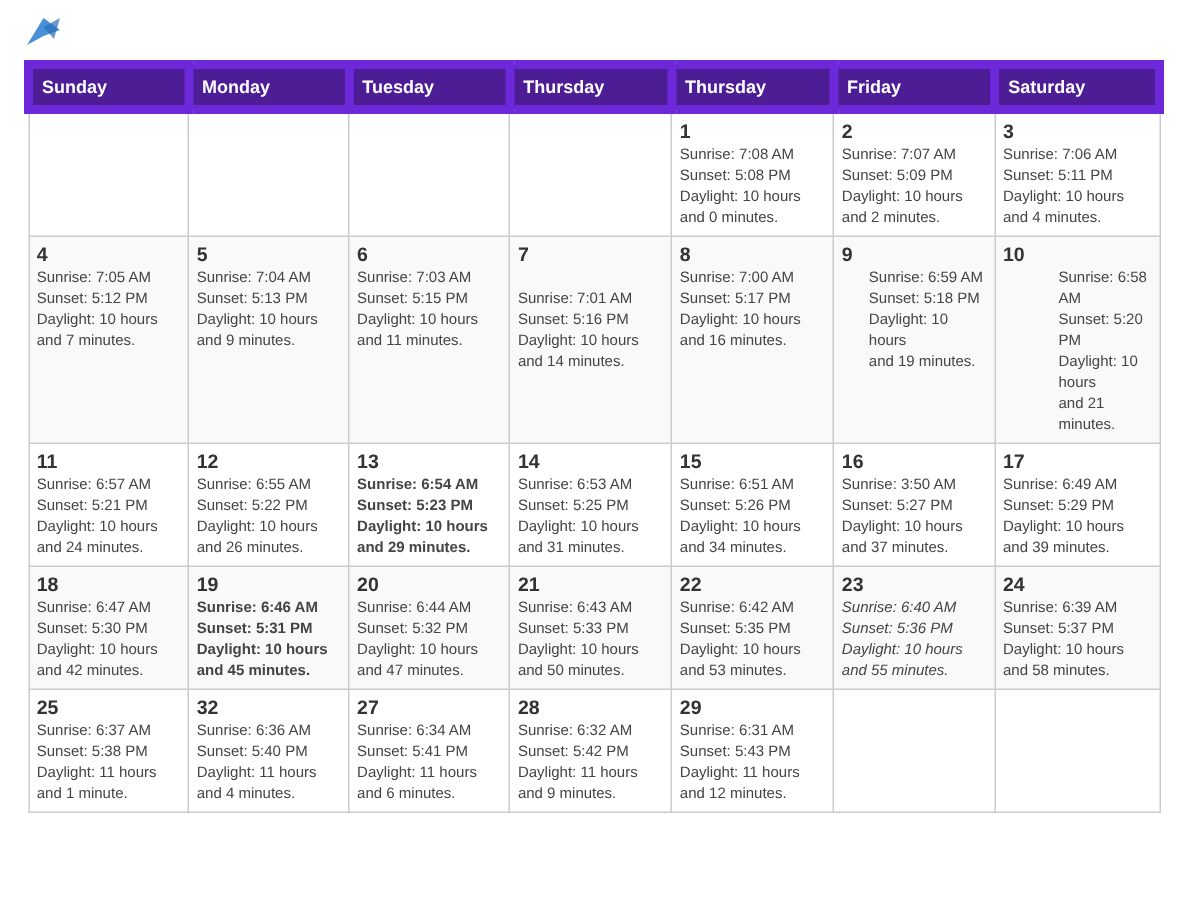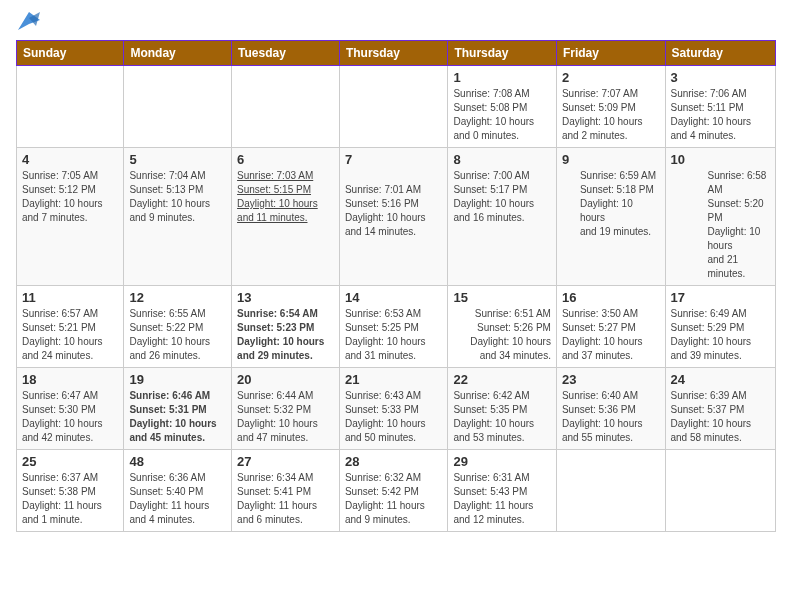--- a/index.html
+++ b/index.html
@@ -33,27 +33,27 @@
       font-size: 15px;
       color: #333;
       margin-top: 2px;
     }
     .calendar-table {
       width: 100%;
       border-collapse: collapse;
       font-size: 11px;
     }
     .calendar-table th {
-      background-color: #a16207;
+      background-color: #4c1d95;
       color: #fff;
       text-align: left;
       padding: 5px 6px;
       font-size: 12px;
       font-weight: bold;
-      border: 1px solid #6d28d9;
+      border: 6px solid #6d28d9;
     }
     .calendar-table td {
       border: 1px solid #ccc;
       vertical-align: top;
       padding: 4px 5px;
       width: 113px;
       height: 80px;
       background: #fff;
     }
     .calendar-table tr:nth-child(even) td {
@@ -160,21 +160,21 @@
         </td>
         <td>
           <div class="day-number">5</div>
           <div class="day-info" style="white-space: pre-line;">Sunrise: 7:04 AM
 Sunset: 5:13 PM
 Daylight: 10 hours
 and 9 minutes.</div>
         </td>
         <td>
           <div class="day-number">6</div>
-          <div class="day-info" style="white-space: pre-line; text-decoration: underline;">Sunrise: 7:03 AM
+          <div class="day-info" style="white-space: pre-line;">Sunrise: 7:03 AM
 Sunset: 5:15 PM
 Daylight: 10 hours
 and 11 minutes.</div>
         </td>
         <td>
           <div class="day-number">7</div>
           <div class="day-info" style="white-space: pre-line; margin-top: 16px;">Sunrise: 7:01 AM
 Sunset: 5:16 PM
 Daylight: 10 hours
 and 14 minutes.</div>
@@ -225,21 +225,21 @@
         </td>
         <td>
           <div class="day-number">14</div>
           <div class="day-info" style="white-space: pre-line;">Sunrise: 6:53 AM
 Sunset: 5:25 PM
 Daylight: 10 hours
 and 31 minutes.</div>
         </td>
         <td>
           <div class="day-number">15</div>
-          <div class="day-info" style="white-space: pre-line; text-align: right;">Sunrise: 6:51 AM
+          <div class="day-info" style="white-space: pre-line;">Sunrise: 6:51 AM
 Sunset: 5:26 PM
 Daylight: 10 hours
 and 34 minutes.</div>
         </td>
         <td>
           <div class="day-number">16</div>
           <div class="day-info" style="white-space: pre-line;">Sunrise: 3:50 AM
 Sunset: 5:27 PM
 Daylight: 10 hours
 and 37 minutes.</div>
@@ -283,21 +283,21 @@
         </td>
         <td>
           <div class="day-number">22</div>
           <div class="day-info" style="white-space: pre-line;">Sunrise: 6:42 AM
 Sunset: 5:35 PM
 Daylight: 10 hours
 and 53 minutes.</div>
         </td>
         <td>
           <div class="day-number">23</div>
-          <div class="day-info" style="white-space: pre-line;">Sunrise: 6:40 AM
+          <div class="day-info" style="white-space: pre-line; font-style: italic;">Sunrise: 6:40 AM
 Sunset: 5:36 PM
 Daylight: 10 hours
 and 55 minutes.</div>
         </td>
         <td>
           <div class="day-number">24</div>
           <div class="day-info" style="white-space: pre-line;">Sunrise: 6:39 AM
 Sunset: 5:37 PM
 Daylight: 10 hours
 and 58 minutes.</div>
@@ -305,21 +305,21 @@
       </tr>
       <tr>
         <td>
           <div class="day-number">25</div>
           <div class="day-info" style="white-space: pre-line;">Sunrise: 6:37 AM
 Sunset: 5:38 PM
 Daylight: 11 hours
 and 1 minute.</div>
         </td>
         <td>
-          <div class="day-number">48</div>
+          <div class="day-number">32</div>
           <div class="day-info" style="white-space: pre-line;">Sunrise: 6:36 AM
 Sunset: 5:40 PM
 Daylight: 11 hours
 and 4 minutes.</div>
         </td>
         <td>
           <div class="day-number">27</div>
           <div class="day-info" style="white-space: pre-line;">Sunrise: 6:34 AM
 Sunset: 5:41 PM
 Daylight: 11 hours

